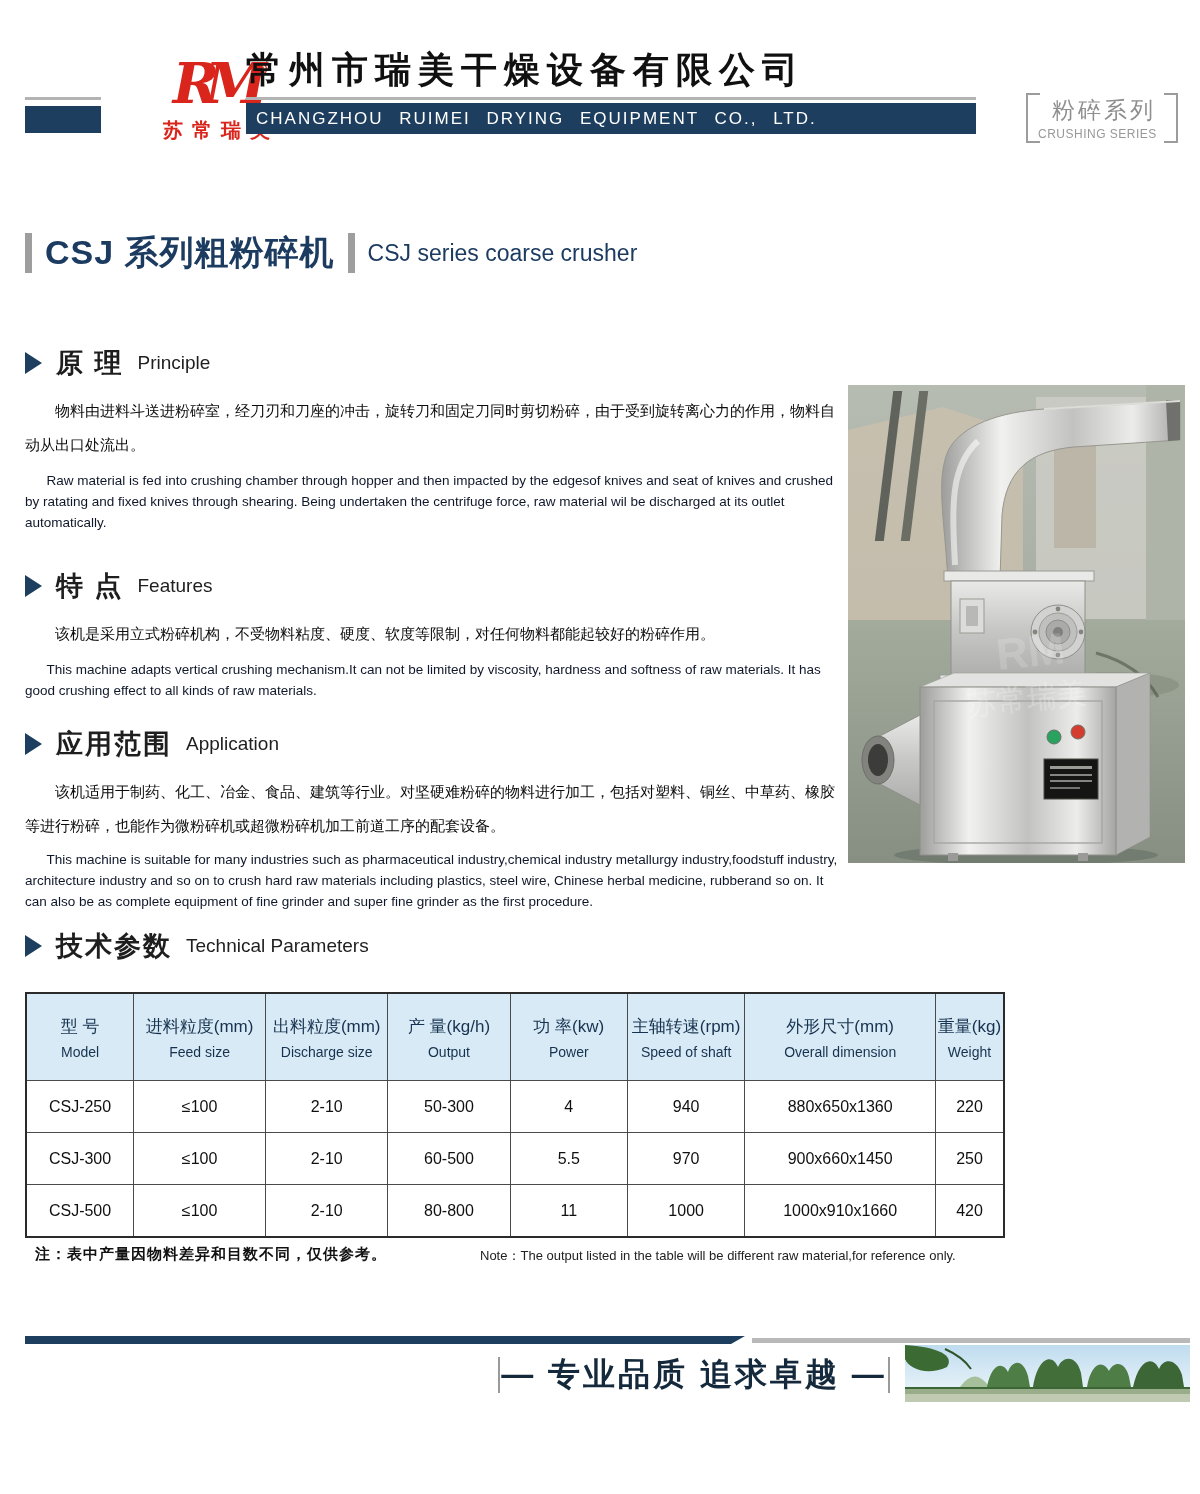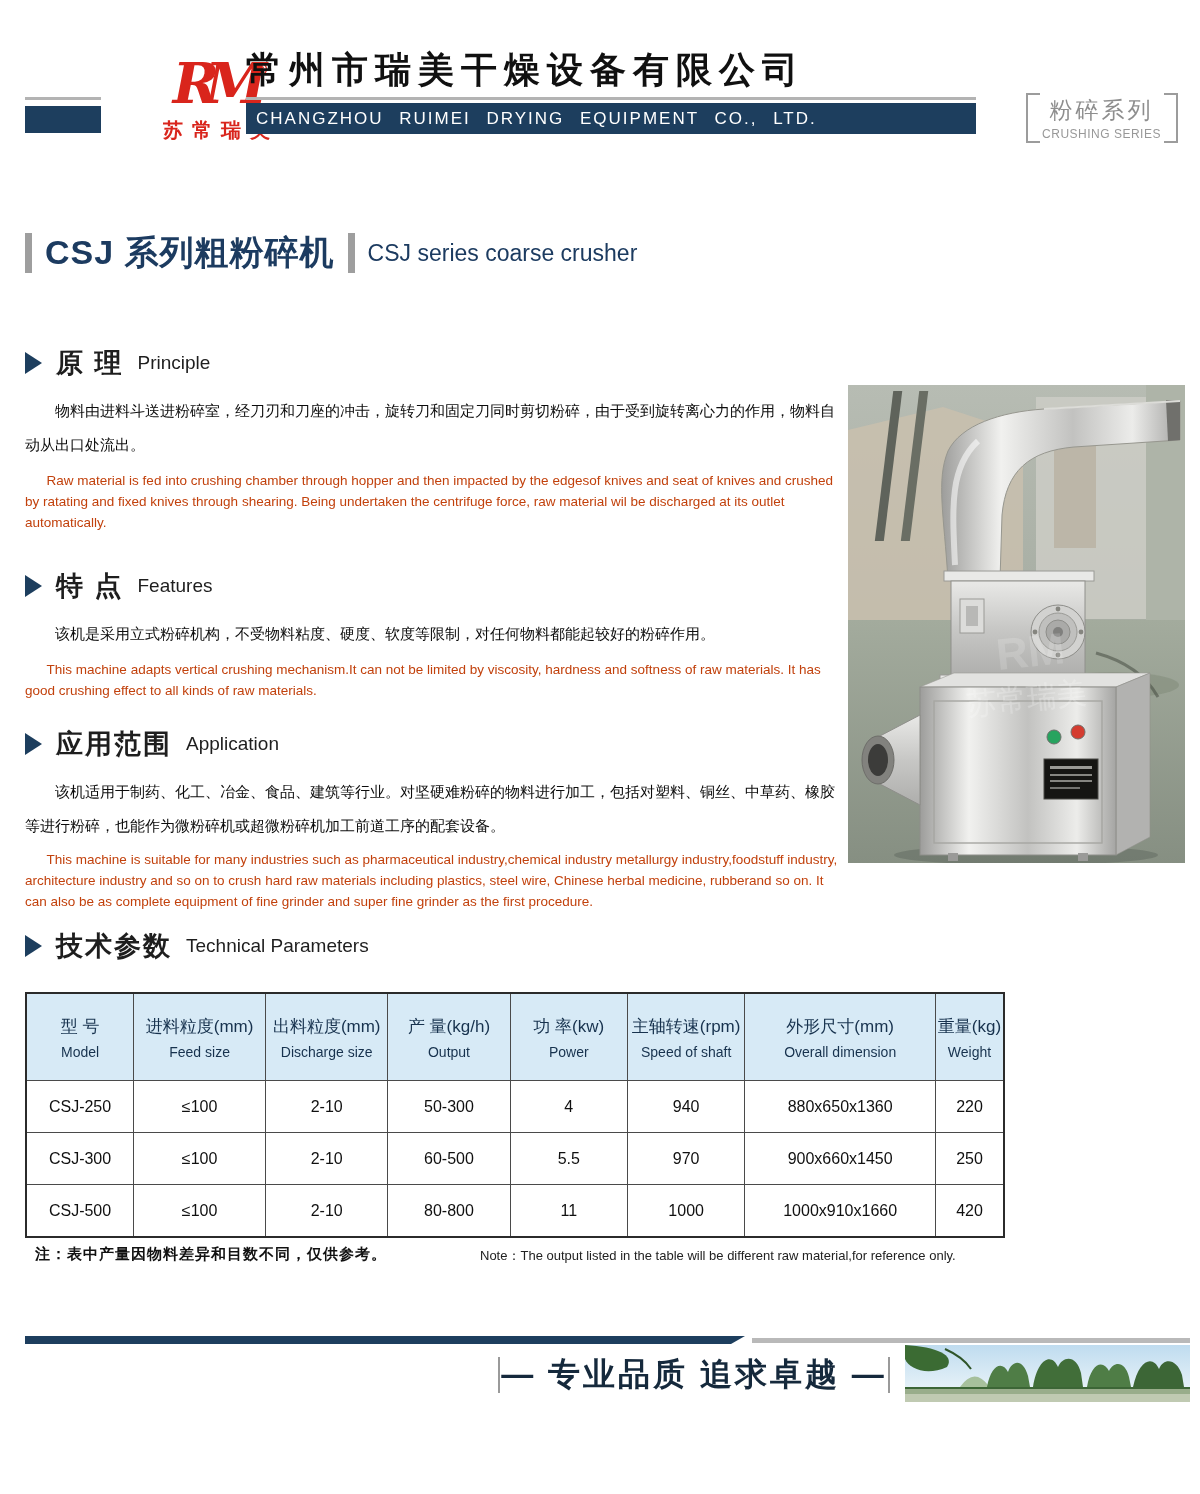--- a/index.html
+++ b/index.html
@@ -14,43 +14,43 @@
   .logo-cn{margin-top:4px;font-size:20px;font-weight:bold;color:#d9251c;letter-spacing:9px;}
   .deco-line-left{position:absolute;left:25px;top:97px;width:76px;height:3px;background:#b3b3b3;}
   .deco-block-left{position:absolute;left:25px;top:106px;width:76px;height:27px;background:#1d3e5e;}
   .company-cn{position:absolute;left:246px;top:46px;width:740px;
               font-family:"DejaVu Serif",serif;font-weight:bold;font-size:36px;color:#101010;
               letter-spacing:7px;white-space:nowrap;}
   .deco-line-right{position:absolute;left:246px;top:97px;width:730px;height:3px;background:#b3b3b3;}
   .company-bar{position:absolute;left:246px;top:103px;width:730px;height:31px;background:#1d3e5e;
                color:#fff;font-size:17px;letter-spacing:2px;word-spacing:9px;
                display:flex;align-items:center;padding-left:10px;box-sizing:border-box;white-space:nowrap;}
-  .badge{position:absolute;left:1026px;top:88px;width:152px;padding:7px 13px 5px 12px;
-         box-sizing:border-box;text-align:center;color:#8e8e8e;}
+  .badge{position:absolute;left:1026px;top:88px;width:152px;padding:7px 22px 5px 12px;
+         box-sizing:border-box;text-align:right;color:#8e8e8e;}
   .badge .cl,.badge .cr{position:absolute;top:5px;bottom:3px;width:12px;}
   .badge .cl{left:0;border-left:2px solid #9c9c9c;border-top:2px solid #9c9c9c;border-bottom:2px solid #9c9c9c;}
   .badge .cr{right:0;border-right:2px solid #9c9c9c;border-top:2px solid #9c9c9c;border-bottom:2px solid #9c9c9c;}
   .badge-cn{font-size:23px;letter-spacing:3px;color:#8e8e8e;white-space:nowrap;}
   .badge-en{font-size:12px;letter-spacing:0.5px;color:#989898;margin-top:1px;white-space:nowrap;}
 
   
   .title-row{position:absolute;left:25px;top:230px;display:flex;align-items:center;gap:13px;}
   .vbar{width:7px;height:40px;background:#9e9e9e;}
   .title-cn{font-size:34px;font-weight:bold;color:#1c3b60;letter-spacing:1px;white-space:nowrap;}
   .title-en{font-size:23px;color:#1c3b60;white-space:nowrap;}
 
   
   .section{position:absolute;left:25px;width:822px;}
   .sec-head{display:flex;align-items:center;gap:14px;}
   .tri{width:0;height:0;border-left:17px solid #1d3e5e;border-top:11px solid transparent;
        border-bottom:11px solid transparent;}
   .sec-cn{font-size:27px;font-weight:bold;color:#1e1e1e;letter-spacing:2px;white-space:nowrap;}
   .sec-en{font-size:19px;color:#1e1e1e;white-space:nowrap;}
   .para-cn{margin-top:13px;font-size:15px;line-height:34px;color:#0c0c0c;text-indent:2em;}
-  .para-en{margin-top:8px;font-size:13.5px;line-height:21px;color:#c2410c;text-indent:1.6em;}
+  .para-en{margin-top:8px;font-size:13.5px;line-height:21px;color:#0f172a;text-indent:1.6em;}
 
   
   .photo{position:absolute;left:848px;top:385px;width:337px;height:478px;}
   .photo svg{display:block;width:100%;height:100%;}
 
   
   .tbl{position:absolute;left:25px;top:992px;width:980px;border-collapse:collapse;
        border:2px solid #2b2b2b;table-layout:fixed;}
   .tbl th,.tbl td{border:1px solid #4a4a4a;text-align:center;vertical-align:middle;}
   .tbl th{background:#d7eaf6;height:84px;font-weight:normal;}

